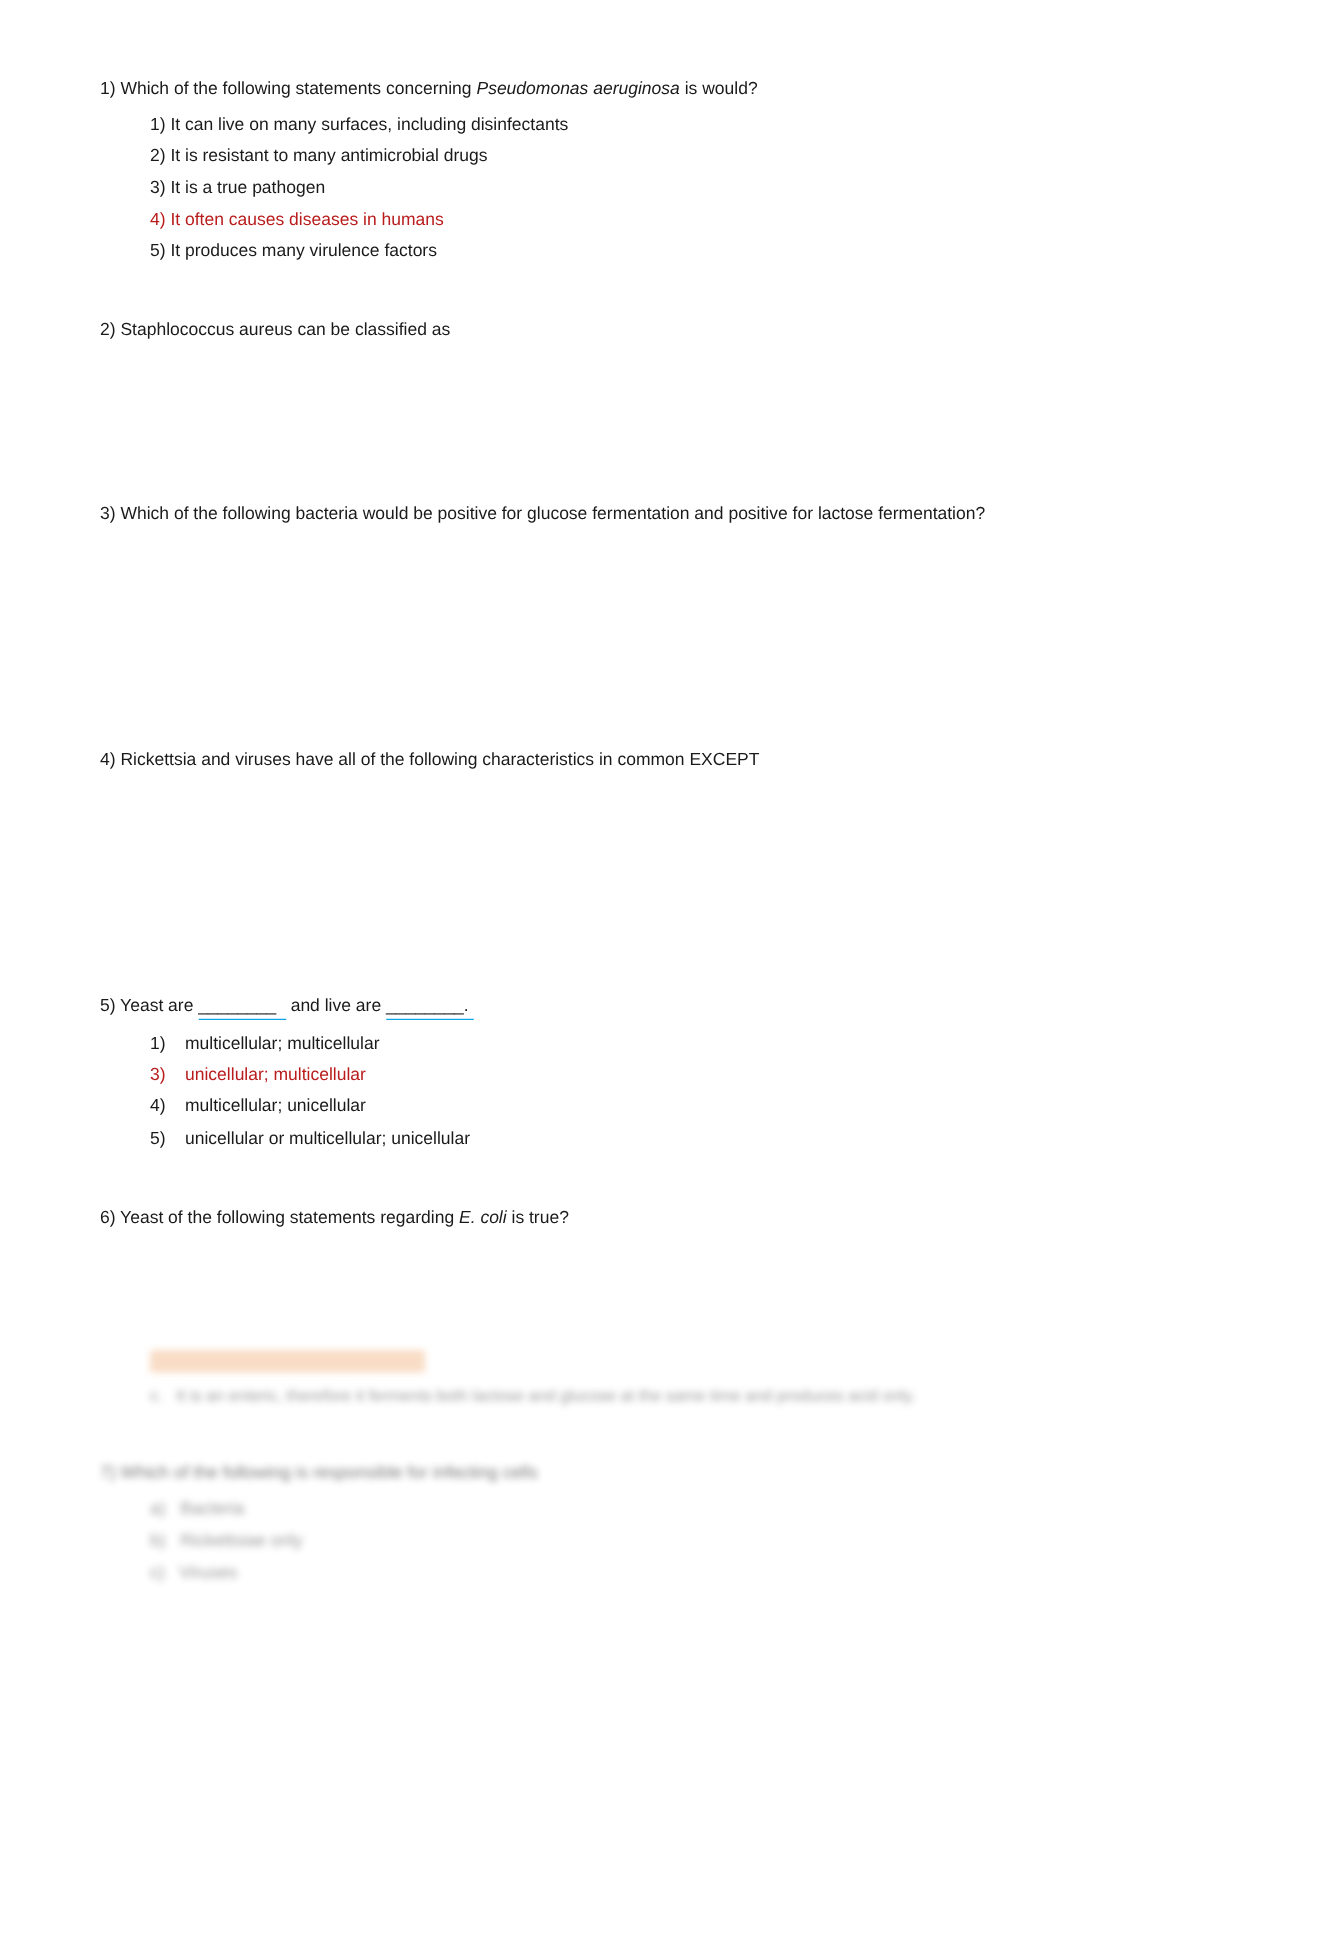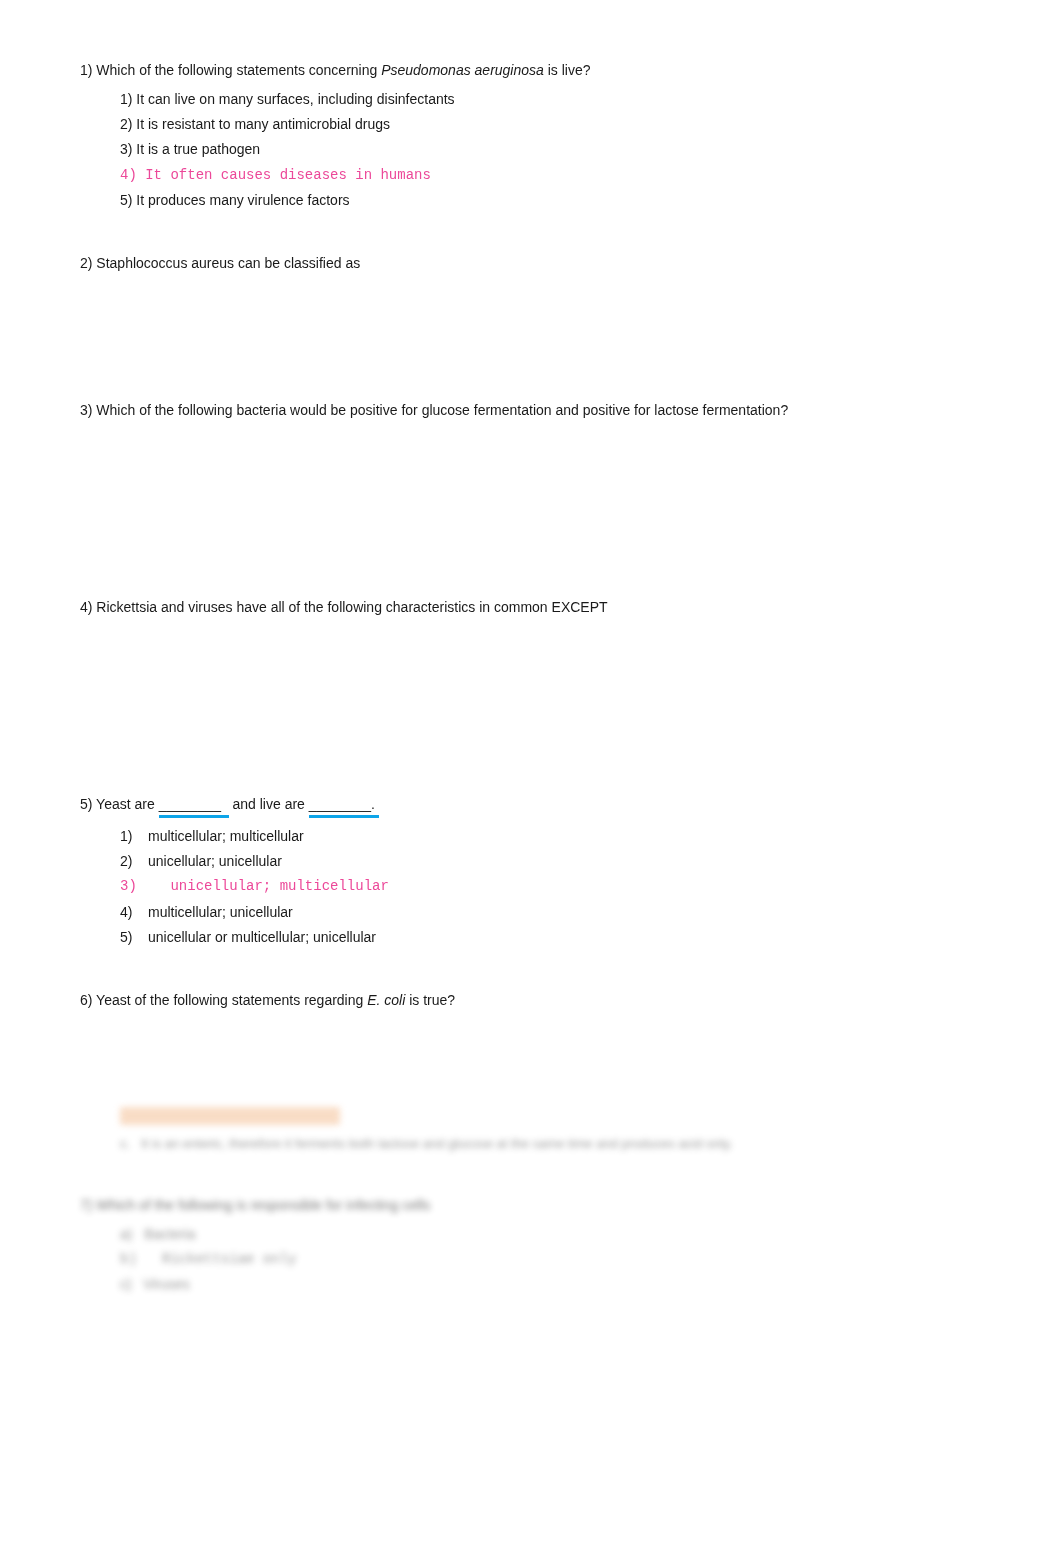--- a/index.html
+++ b/index.html
@@ -31,22 +31,21 @@
       list-style: none;
       padding-left: 40px;
       margin-top: 4px;
     }
 
     .answer-list li {
       line-height: 1.8;
     }
 
     .answer-correct {
-      color: #ec4899;
-      font-family: Liberation Mono, monospace;
+      color: #b91c1c;
     }
 
     .spacer {
       height: 80px;
     }
 
     .spacer-lg {
       height: 130px;
     }
 
@@ -84,33 +83,33 @@
     .blurred-q7 .answer-list li {
       color: #555;
     }
 
     .blurred-q7 .answer-correct {
       color: #cc2200;
     }
 
     .underline-blank {
       display: inline-block;
-      border-bottom: 3px solid #0ea5e9;
+      border-bottom: 1px solid #0ea5e9;
       min-width: 70px;
     }
   </style>
 </head>
 <body>
 
 <div class="question-block">
   <div class="question-text">
     <span>1)</span>
     <span>Which of the following statements concerning</span>
     <span style="font-style: italic; margin-top: 47px;">   Pseudomonas aeruginosa</span>
-    <span>  is live?</span>
+    <span>  is would?</span>
   </div>
   <ul class="answer-list">
     <li>
       <span>1)</span>
       <span>It can live on many surfaces, including disinfectants</span>
     </li>
     <li>
       <span>2)</span>
       <span>It is resistant to many antimicrobial drugs</span>
     </li>
@@ -159,24 +158,20 @@
     <span>Yeast are</span>
     <span class="underline-blank">________</span>
     <span> and live are</span>
     <span class="underline-blank">________.</span>
   </div>
   <ul class="answer-list">
     <li>
       <span>1)</span>&nbsp;&nbsp;&nbsp;
       <span>multicellular; multicellular</span>
     </li>
-    <li>
-      <span>2)</span>&nbsp;&nbsp;&nbsp;
-      <span>unicellular; unicellular</span>
-    </li>
     <li class="answer-correct">
       <span>3)</span>&nbsp;&nbsp;&nbsp;
       <span>unicellular; multicellular</span>
     </li>
     <li>
       <span>4)</span>&nbsp;&nbsp;&nbsp;
       <span>multicellular; unicellular</span>
     </li>
     <li>
       <span>5)</span>&nbsp;&nbsp;&nbsp;

